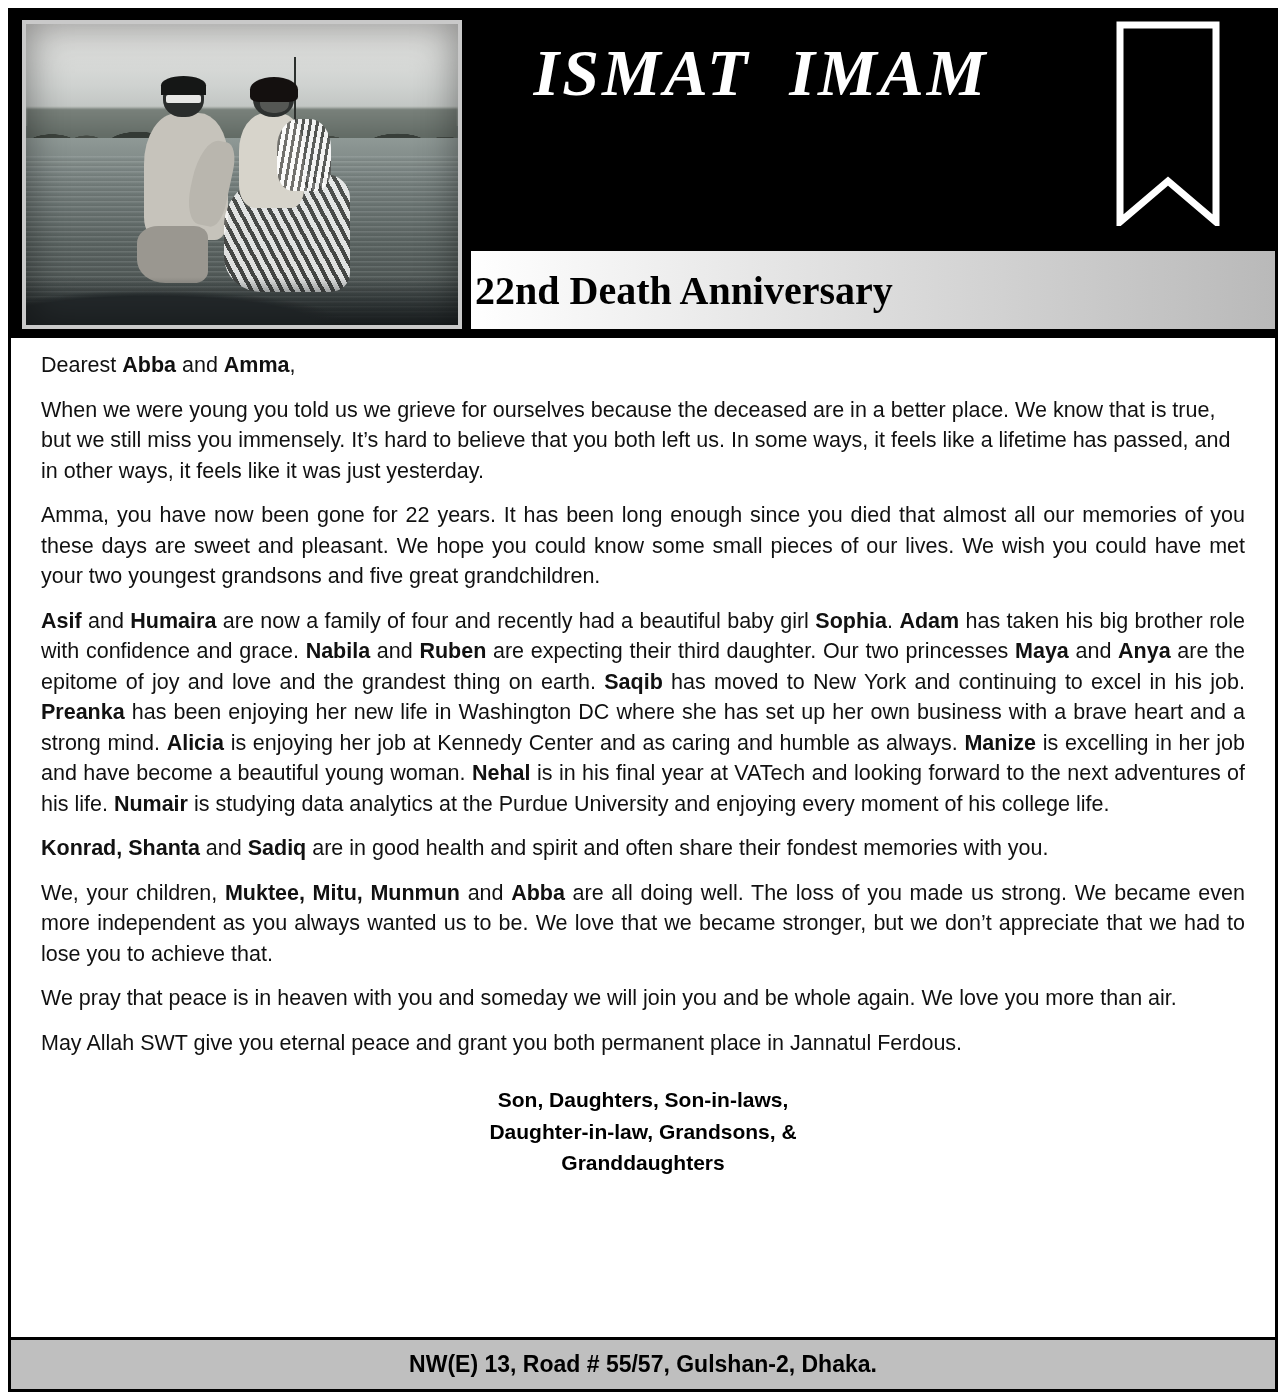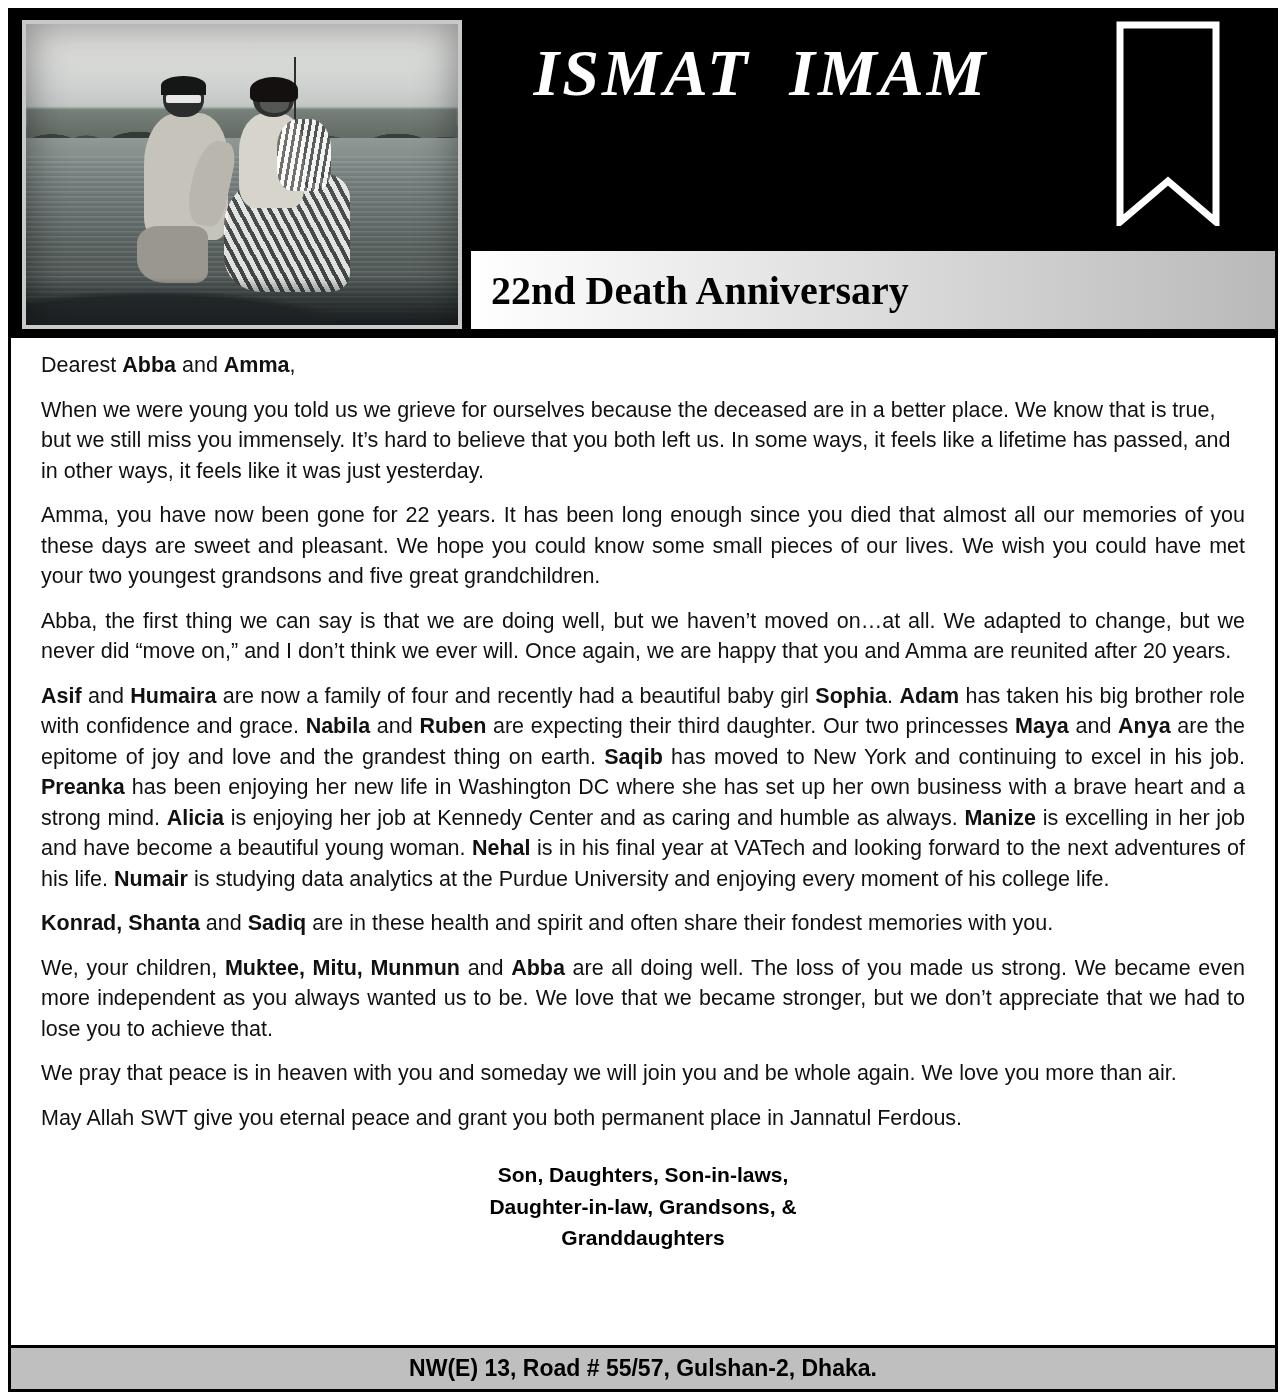--- a/index.html
+++ b/index.html
@@ -156,21 +156,21 @@
     height: 78px;
     background: linear-gradient(to right, #ffffff 0%, #d9d9d9 55%, #b9b9b9 100%);
     display: flex;
     align-items: center;
   }
   .subtitle-bar .sub-text {
     font-family: "Liberation Serif", serif;
     font-weight: bold;
     font-size: 40px;
     color: #000000;
-    padding-left: 20px;
+    padding-left: 4px;
   }
   
   .body-wrap {
     position: absolute;
     left: 11px;
     top: 342px;
     width: 1264px;
     padding: 8px 30px 0 30px;
     box-sizing: border-box;
   }
@@ -190,21 +190,21 @@
     font-weight: bold;
     font-size: 21px;
     line-height: 1.5;
     color: #000000;
   }
   .footer-bar {
     position: absolute;
     left: 11px;
     bottom: 11px;
     width: 1264px;
-    height: 44px;
+    height: 52px;
     background: #bfbfbf;
     border-top: 3px solid #000;
     display: flex;
     align-items: center;
     justify-content: center;
     box-sizing: border-box;
   }
   .footer-bar span {
     font-weight: bold;
     font-size: 23px;
@@ -262,24 +262,23 @@
   </div>
 
   <div class="body-wrap">
 
     <p class="para noj">
       <span>Dearest </span><b>Abba</b><span> and </span><b>Amma</b><span>,</span>
     </p>
 
     <p class="para noj">When we were young you told us we grieve for ourselves because the deceased are in a better place. We know that is true, but we still miss you immensely. It’s hard to believe that you both left us. In some ways, it feels like a lifetime has passed, and in other ways, it feels like it was just yesterday.</p>
     <p class="para">Amma, you have now been gone for 22 years. It has been long enough since you died that almost all our memories of you these days are sweet and pleasant. We hope you could know some small pieces of our lives. We wish you could have met your two youngest grandsons and five great grandchildren.</p>
-    <p class="para">Abba, the first thing we can say is that we are doing well, but we haven’t moved on…at all. We adapted to change, but we never did “move on,” and I don’t think we ever will. Once again, we are happy that you and Amma are reunited after 20 years.</p>
 
     <p class="para"><b>Asif</b><span> and </span><b>Humaira</b><span> are now a family of four and recently had a beautiful baby girl </span><b>Sophia</b><span>. </span><b>Adam</b><span> has taken his big brother role with confidence and grace. </span><b>Nabila</b><span> and </span><b>Ruben</b><span> are expecting their third daughter. Our two princesses </span><b>Maya</b><span> and </span><b>Anya</b><span> are the epitome of joy and love and the grandest thing on earth. </span><b>Saqib</b><span> has moved to New York and continuing to excel in his job. </span><b>Preanka</b><span> has been enjoying her new life in Washington DC where she has set up her own business with a brave heart and a strong mind. </span><b>Alicia</b><span> is enjoying her job at Kennedy Center and as caring and humble as always. </span><b>Manize</b><span> is excelling in her job and have become a beautiful young woman. </span><b>Nehal</b><span> is in his final year at VATech and looking forward to the next adventures of his life. </span><b>Numair</b><span> is studying data analytics at the Purdue University and enjoying every moment of his college life.</span></p>
-    <p class="para noj"><b>Konrad, Shanta</b><span> and </span><b>Sadiq</b><span> are in these health and spirit and often share their fondest memories with you.</span></p>
+    <p class="para noj"><b>Konrad, Shanta</b><span> and </span><b>Sadiq</b><span> are in good health and spirit and often share their fondest memories with you.</span></p>
     <p class="para"><span>We, your children, </span><b>Muktee, Mitu, Munmun</b><span> and </span><b>Abba</b><span> are all doing well. The loss of you made us strong. We became even more independent as you always wanted us to be. We love that we became stronger, but we don’t appreciate that we had to lose you to achieve that.</span></p>
 
     <p class="para">We pray that peace is in heaven with you and someday we will join you and be whole again. We love you more than air.</p>
     <p class="para noj">May Allah SWT give you eternal peace and grant you both permanent place in Jannatul Ferdous.</p>
 
     <div class="signature">
       <div>Son, Daughters, Son-in-laws,</div>
       <div>Daughter-in-law, Grandsons, &amp;</div>
       <div>Granddaughters</div>
     </div>

